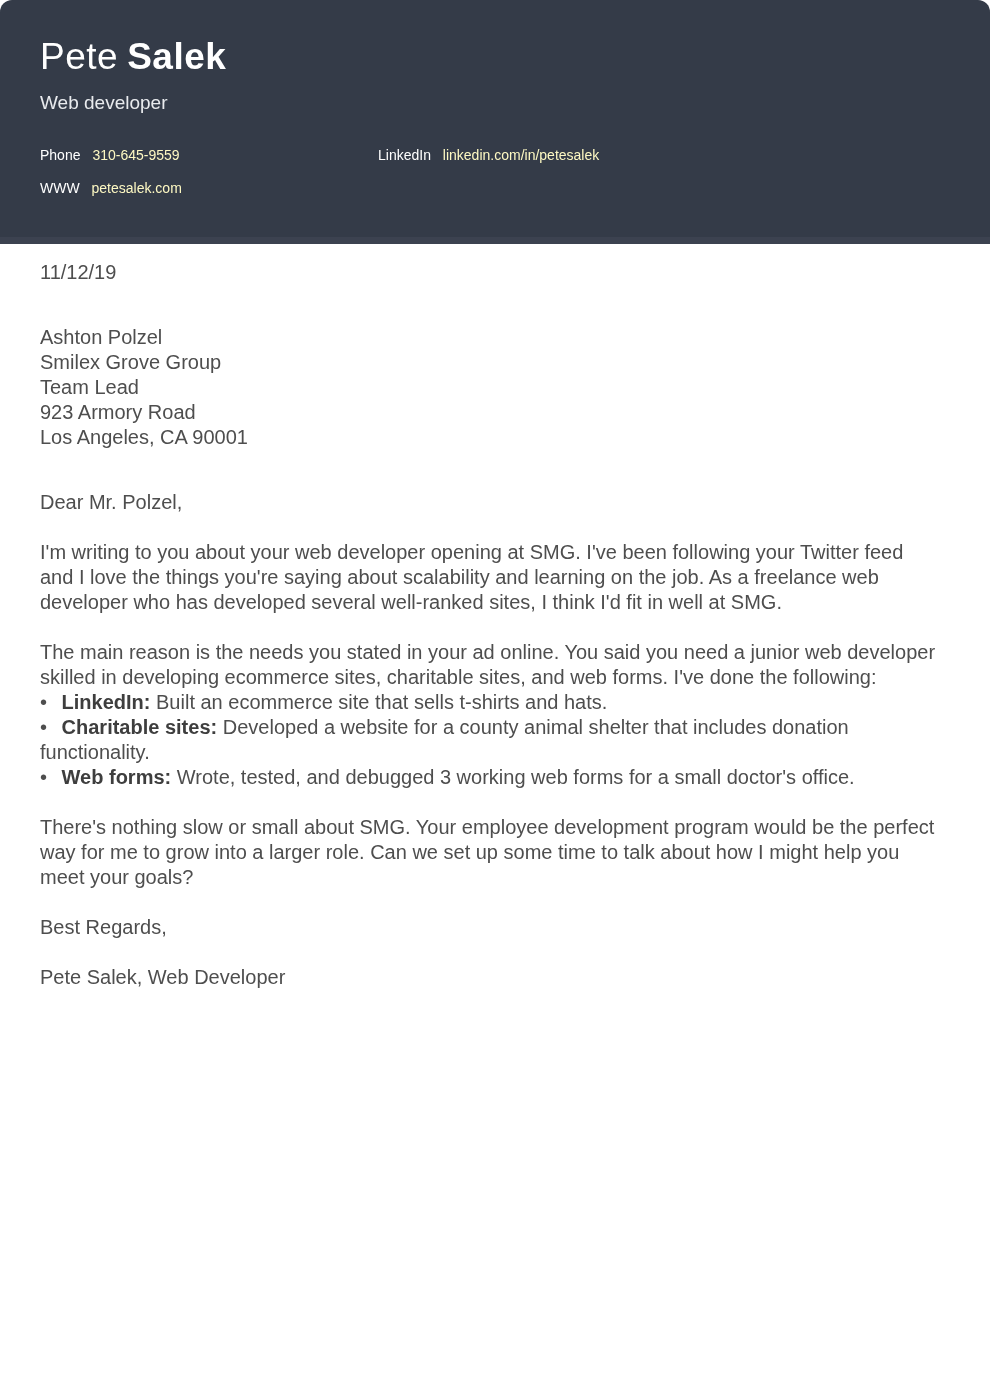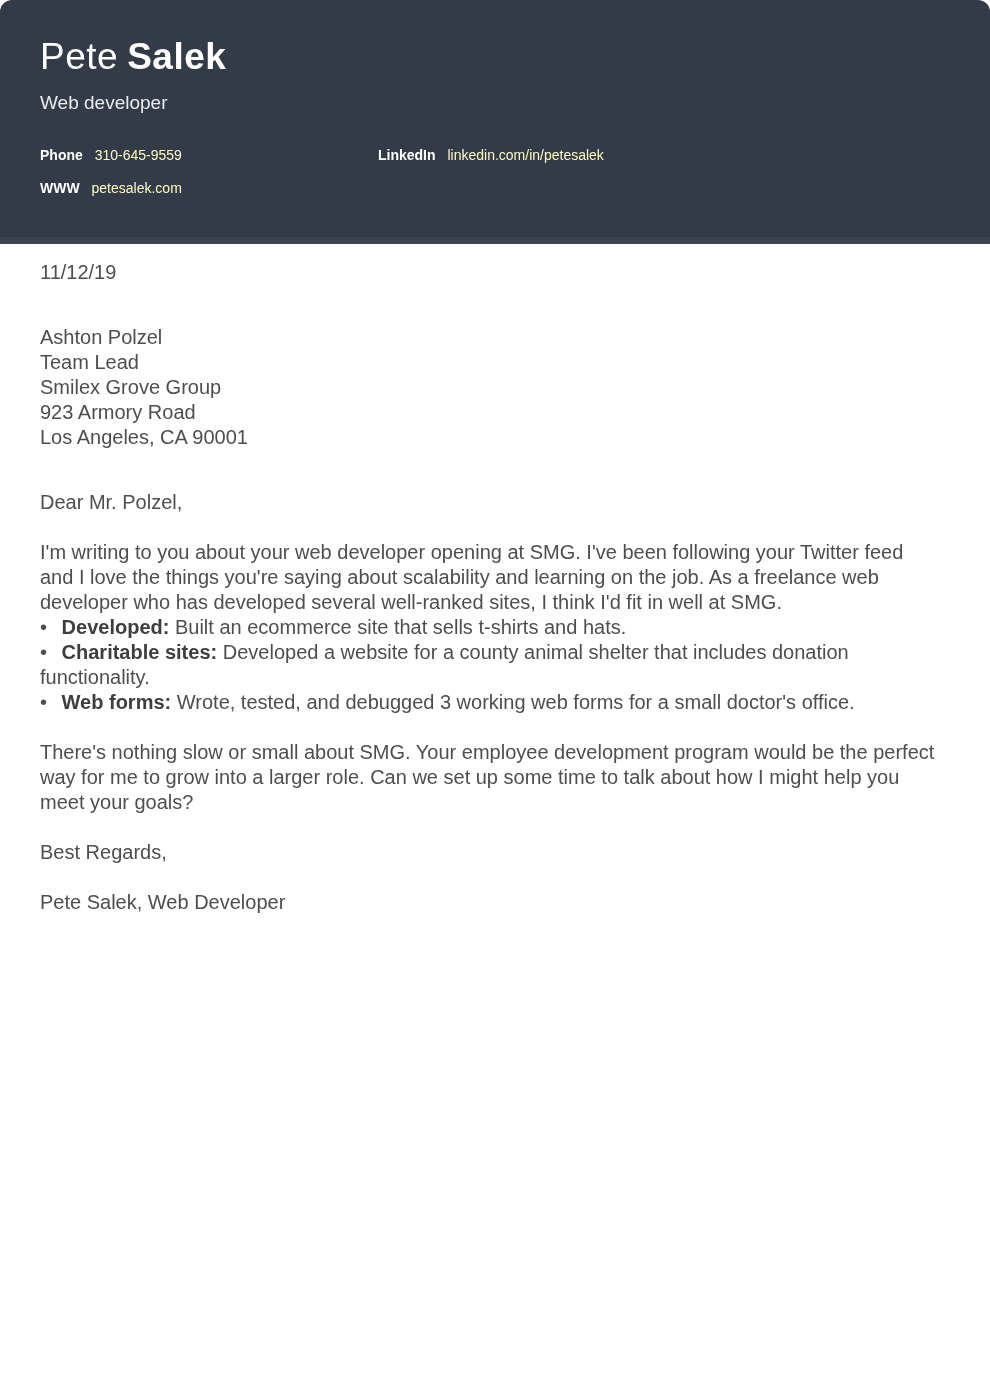--- a/index.html
+++ b/index.html
@@ -32,21 +32,21 @@
   .name .last { font-weight: 700; margin-left: 9px; }
   .job-title {
     font-size: 19px;
     line-height: 24px;
     margin-top: 13px;
     color: #e9ebee;
     font-weight: 400;
   }
   .contacts { position: relative; margin-top: 30px; font-size: 14px; }
   .contact-row { line-height: 20px; margin-bottom: 13px; white-space: nowrap; }
-  .clabel { font-weight: 700; color: #ffffff; margin-right: 8px; }
+  .clabel { font-weight: 400; color: #ffffff; margin-right: 8px; }
   .cvalue { color: #fef9c3; }
   .contacts-right { position: absolute; left: 338px; top: 0; }
 
   
   .letter {
     padding: 0 50px 60px 40px;
     font-size: 20px;
     line-height: 25px;
     color: #4e4e4e;
   }
@@ -87,35 +87,36 @@
         </div>
       </div>
     </div>
   </header>
 
   <main class="letter" style="color: rgb(78, 78, 78);">
     <p class="date">11/12/19</p>
 
     <div class="recipient">
       <div class="recipient-line">Ashton Polzel</div>
+      <div class="recipient-line">Smilex Grove Group</div>
       <div class="recipient-line">Team Lead</div>
-      <div class="recipient-line">Smilex Grove Group</div>
       <div class="recipient-line">923 Armory Road</div>
       <div class="recipient-line">Los Angeles, CA 90001</div>
     </div>
 
     <p class="salutation">Dear Mr. Polzel,</p>
 
     <p class="para">I'm writing to you about your web developer opening at SMG. I've been following your Twitter feed and I love the things you're saying about scalability and learning on the job. As a freelance web developer who has developed several well-ranked sites, I think I'd fit in well at SMG.</p>
 
+    <p class="para">The main reason is the needs you stated in your ad online. You said you need a junior web developer skilled in developing ecommerce sites, charitable sites, and web forms. I've done the following:</p>
 
     <ul class="bullets">
       <li class="bullet-row">
         <span class="bullet-dot">•</span>
-        <span class="bullet-label">Developed:</span>
+        <span class="bullet-label">LinkedIn:</span>
         <span class="bullet-text">Built an ecommerce site that sells t-shirts and hats.</span>
       </li>
       <li class="bullet-row">
         <span class="bullet-dot">•</span>
         <span class="bullet-label">Charitable sites:</span>
         <span class="bullet-text">Developed a website for a county animal shelter that includes donation functionality.</span>
       </li>
       <li class="bullet-row">
         <span class="bullet-dot">•</span>
         <span class="bullet-label">Web forms:</span>

